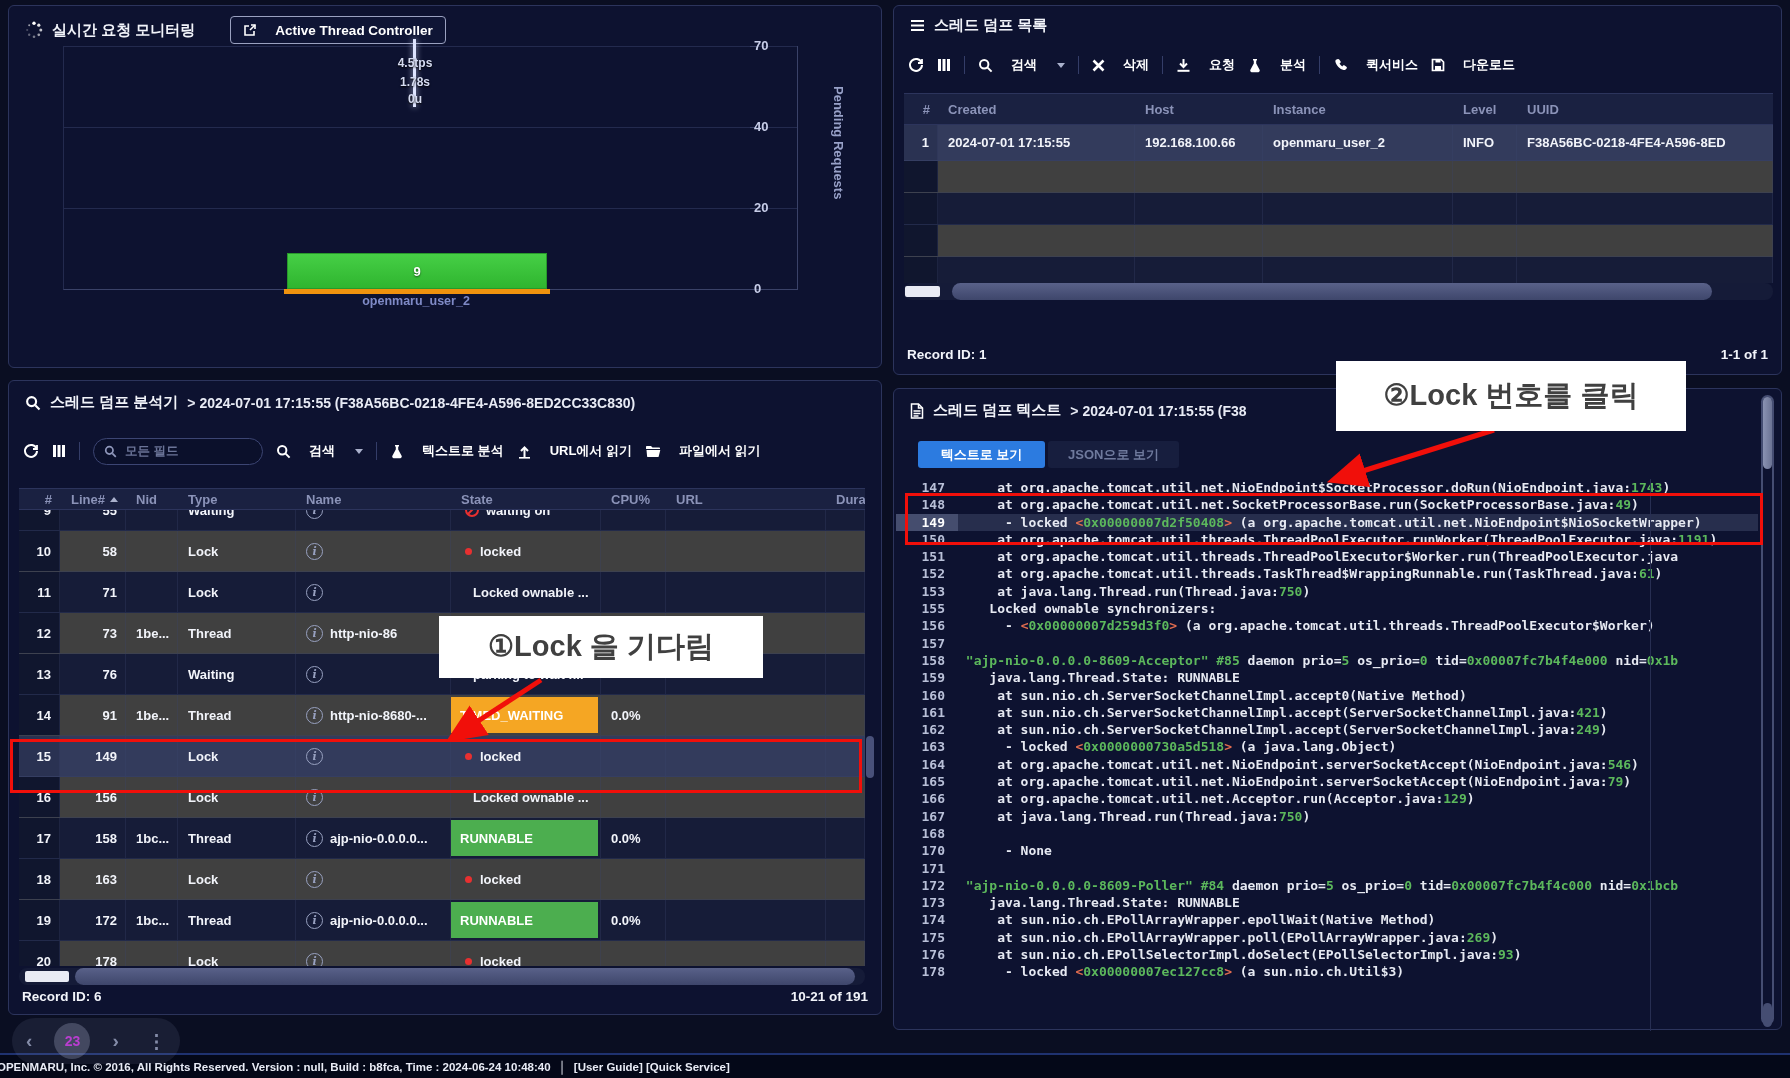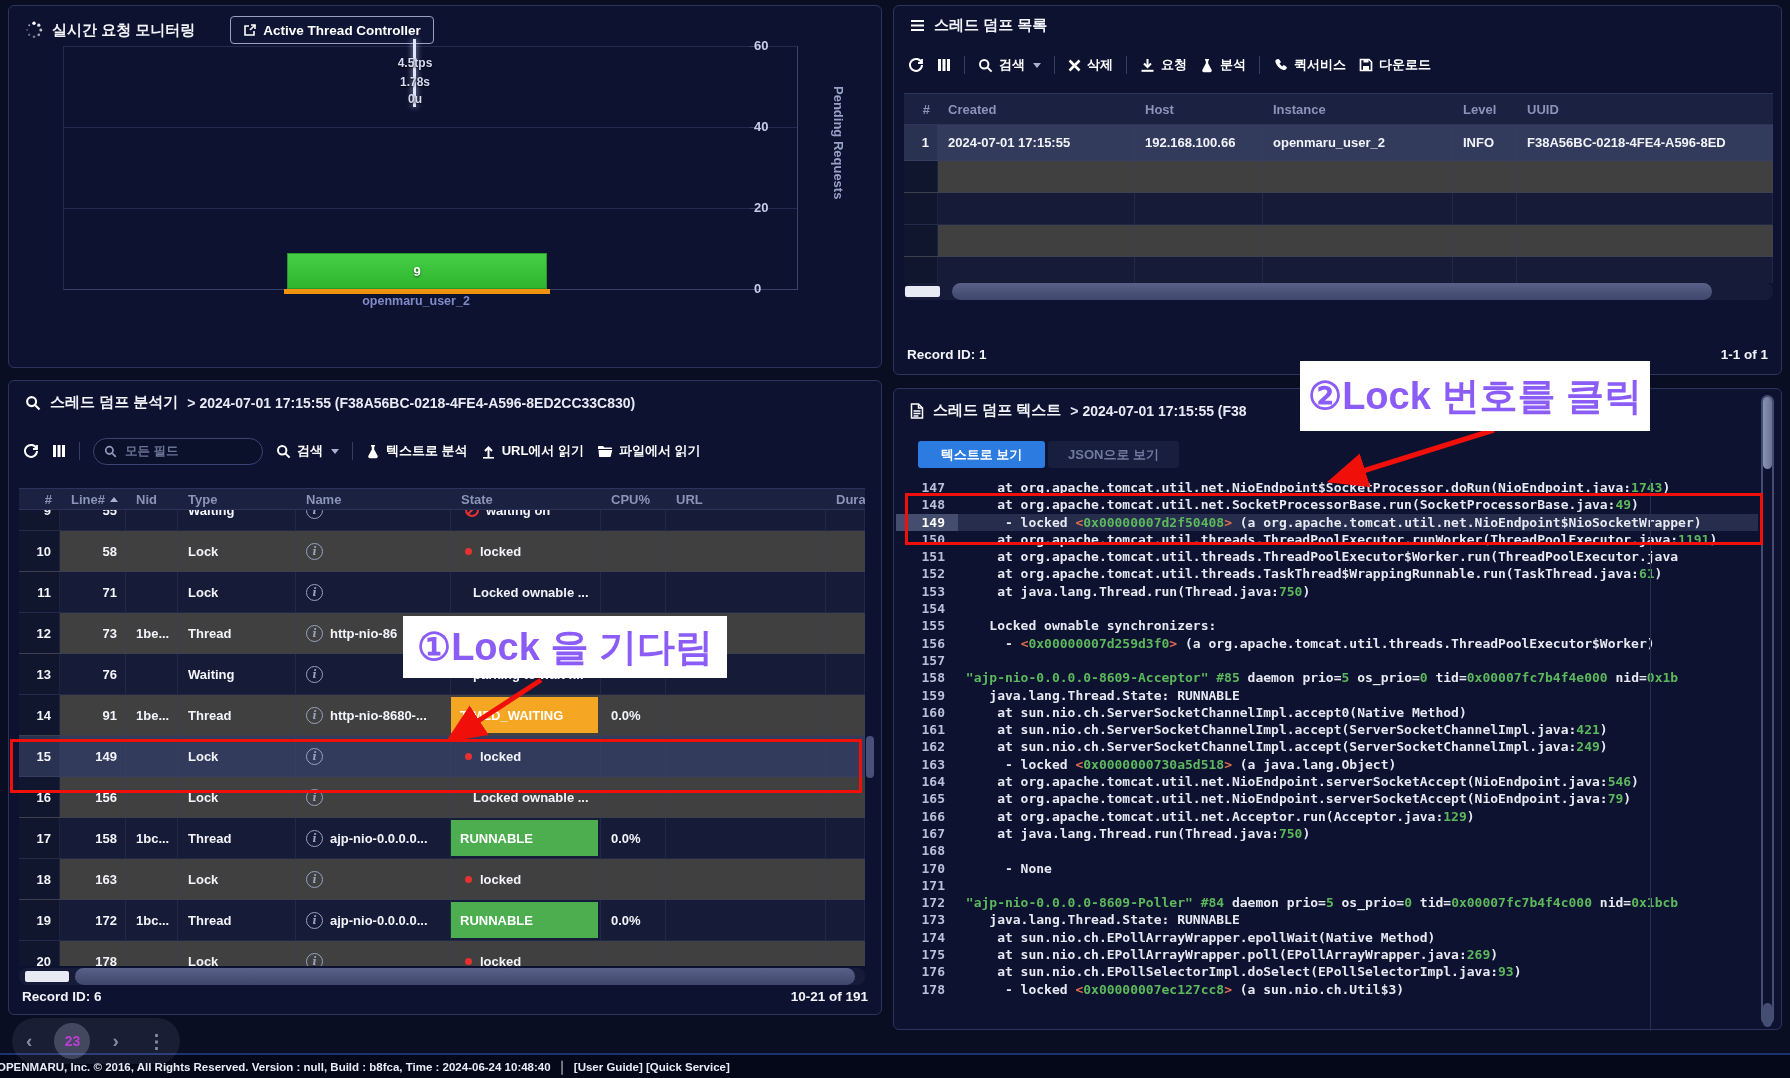--- a/index.html
+++ b/index.html
@@ -10,21 +10,21 @@
   #panel-dumplist{left:893px;top:5px;width:889px;height:370px;}
   #panel-analyzer{left:8px;top:380px;width:874px;height:635px;}
   #panel-dumptext{left:893px;top:388px;width:889px;height:642px;}
   .phead{position:absolute;left:16px;top:10px;display:flex;align-items:center;gap:9px;}
   .ptitle{font-size:15px;font-weight:700;color:#f2f4fa;white-space:nowrap;}
   .psub{font-size:14px;font-weight:700;color:#e8ebf5;white-space:nowrap;}
   .ic{display:inline-flex;align-items:center;justify-content:center;flex:none;}
   .ic svg{display:block;}
   
   .toolbar{position:absolute;display:flex;align-items:center;gap:13px;height:26px;}
-  .tbtn{display:flex;align-items:center;gap:6px;background:none;border:none;color:#fff;
+  .tbtn{display:flex;align-items:center;gap:18px;background:none;border:none;color:#fff;
         font-family:"Liberation Sans",sans-serif;font-size:13px;font-weight:700;padding:0;cursor:pointer;white-space:nowrap;text-align:right;}
   .tsep{width:1px;height:18px;background:#343d68;}
   .caret{width:0;height:0;border-left:4px solid transparent;border-right:4px solid transparent;
          border-top:5px solid #aab1cc;margin-left:2px;}
   .searchpill{display:flex;align-items:center;gap:6px;width:170px;height:27px;border:1px solid #3c4573;
               border-radius:14px;background:#0b102b;padding:0 10px;box-sizing:border-box;}
   .searchpill input{flex:1;min-width:0;background:transparent;border:none;outline:none;color:#dfe3f2;
               font-family:"Liberation Sans",sans-serif;font-size:12.5px;font-weight:700;}
   .searchpill input::placeholder{color:#6b7498;}
   
@@ -83,22 +83,22 @@
   .ln{display:inline-block;width:62px;text-align:right;padding-right:13px;color:#b9c0d8;box-sizing:border-box;cursor:pointer;}
   .ct{color:#e6e9f2;}
   .cl.sel{background:#272e4d;}
   .cl.sel .ln{background:#454d6e;color:#fff;}
   .gr{color:#5cb85c;} .br{color:#e06c4f;}
   #ruler{position:absolute;left:756px;top:90px;width:1px;height:552px;background:#272e52;}
   .vtrack{position:absolute;left:867px;top:6px;width:13px;height:630px;border:2px solid #454d72;border-radius:7px;box-sizing:border-box;}
   .vtrack-thumb{position:absolute;left:869px;top:8px;width:9px;height:72px;background:linear-gradient(90deg,#8a92b2,#6b7394);border-radius:5px;}
   .vtrack-bot{position:absolute;left:869px;top:614px;width:9px;height:24px;background:#454d72;border-radius:5px;}
   
-  .note{position:absolute;background:#fff;color:#8b5cf6;display:flex;align-items:center;justify-content:center;
-        font-size:38px;font-weight:800;z-index:40;white-space:nowrap;font-family:"Liberation Sans",sans-serif;}
+  .note{position:absolute;background:#fff;color:#404040;display:flex;align-items:center;justify-content:center;
+        font-size:29px;font-weight:800;z-index:40;white-space:nowrap;font-family:"Liberation Sans",sans-serif;margin-left:36px;}
   .redrect{position:absolute;border:3px solid #f10f0a;z-index:35;pointer-events:none;}
   #arrows{position:absolute;left:0;top:0;z-index:38;pointer-events:none;}
   
   #pager{position:absolute;left:12px;top:1018px;width:168px;height:46px;background:rgba(140,150,185,.14);
          border-radius:23px;display:flex;align-items:center;justify-content:space-around;z-index:20;opacity:.85;}
   #pager .pbtn{color:#9aa3c0;font-size:19px;font-weight:700;background:none;border:none;cursor:pointer;font-family:"Liberation Sans",sans-serif;}
   #page-pill{width:36px;height:36px;border-radius:50%;background:rgba(170,178,205,.35);color:#d946ef;
              display:flex;align-items:center;justify-content:center;font-size:14px;font-weight:700;}
   
   #footbar{position:absolute;left:0;top:1053px;width:1790px;height:25px;background:#040818;border-top:2px solid #1f3270;
@@ -152,21 +152,21 @@
       <div class="tipline" style="left:291px;top:46px;">0u</div>
     </div>
     <div id="ytick-labels">
         <div class="ytick" style="top: 283px;"></div>
         <div class="ylab" style="top: 275px;">0</div>
         <div class="ytick" style="top: 202px;"></div>
         <div class="ylab" style="top: 194px;">20</div>
         <div class="ytick" style="top: 121px;"></div>
         <div class="ylab" style="top: 113px;">40</div>
         <div class="ytick" style="top: 40px;"></div>
-        <div class="ylab" style="top: 32px;">60</div>
+        <div class="ylab" style="top: 32px;">70</div>
       </div>
     <div id="yaxis-title">Pending Requests</div>
     <div id="cat-label" style="left:307px;top:288px;">openmaru_user_2</div>
   </div>
 
   <div class="panel" id="panel-dumplist">
     <div class="phead">
       <span class="ic">
         <svg width="15" height="13" viewBox="0 0 15 13" stroke="#fff" stroke-width="2">
             <path d="M1 2h13M1 6.5h13M1 11h13"></path>
@@ -635,21 +635,20 @@
     <div class="tab inactive" style="left:154px;top:52px;width:131px;">JSON으로 보기</div>
 
     <div id="code-lines">
         <div class="cl"><span class="ln">147</span><span class="ct">     at org.apache.tomcat.util.net.NioEndpoint$SocketProcessor.doRun(NioEndpoint.java:<span class="gr">1743</span>)</span></div>
         <div class="cl"><span class="ln">148</span><span class="ct">     at org.apache.tomcat.util.net.SocketProcessorBase.run(SocketProcessorBase.java:<span class="gr">49</span>)</span></div>
         <div class="cl sel"><span class="ln">149</span><span class="ct">      - locked <span class="br">&lt;</span><span class="gr">0x00000007d2f50408</span><span class="br">&gt;</span> (a org.apache.tomcat.util.net.NioEndpoint$NioSocketWrapper)</span></div>
         <div class="cl"><span class="ln">150</span><span class="ct">     at org.apache.tomcat.util.threads.ThreadPoolExecutor.runWorker(ThreadPoolExecutor.java:<span class="gr">1191</span>)</span></div>
         <div class="cl"><span class="ln">151</span><span class="ct">     at org.apache.tomcat.util.threads.ThreadPoolExecutor$Worker.run(ThreadPoolExecutor.java</span></div>
         <div class="cl"><span class="ln">152</span><span class="ct">     at org.apache.tomcat.util.threads.TaskThread$WrappingRunnable.run(TaskThread.java:<span class="gr">61</span>)</span></div>
         <div class="cl"><span class="ln">153</span><span class="ct">     at java.lang.Thread.run(Thread.java:<span class="gr">750</span>)</span></div>
-        <div class="cl"><span class="ln">154</span><span class="ct"></span></div>
         <div class="cl"><span class="ln">155</span><span class="ct">    Locked ownable synchronizers:</span></div>
         <div class="cl"><span class="ln">156</span><span class="ct">      - <span class="br">&lt;</span><span class="gr">0x00000007d259d3f0</span><span class="br">&gt;</span> (a org.apache.tomcat.util.threads.ThreadPoolExecutor$Worker)</span></div>
         <div class="cl"><span class="ln">157</span><span class="ct"></span></div>
         <div class="cl"><span class="ln">158</span><span class="ct"> <span class="gr">"ajp-nio-0.0.0.0-8609-Acceptor"</span> <span class="gr">#85</span> daemon prio=<span class="gr">5</span> os_prio=<span class="gr">0</span> tid=<span class="gr">0x00007fc7b4f4e000</span> nid=<span class="gr">0x1b</span></span></div>
         <div class="cl"><span class="ln">159</span><span class="ct">    java.lang.Thread.State: RUNNABLE</span></div>
         <div class="cl"><span class="ln">160</span><span class="ct">     at sun.nio.ch.ServerSocketChannelImpl.accept0(Native Method)</span></div>
         <div class="cl"><span class="ln">161</span><span class="ct">     at sun.nio.ch.ServerSocketChannelImpl.accept(ServerSocketChannelImpl.java:<span class="gr">421</span>)</span></div>
         <div class="cl"><span class="ln">162</span><span class="ct">     at sun.nio.ch.ServerSocketChannelImpl.accept(ServerSocketChannelImpl.java:<span class="gr">249</span>)</span></div>
         <div class="cl"><span class="ln">163</span><span class="ct">      - locked <span class="br">&lt;</span><span class="gr">0x0000000730a5d518</span><span class="br">&gt;</span> (a java.lang.Object)</span></div>
         <div class="cl"><span class="ln">164</span><span class="ct">     at org.apache.tomcat.util.net.NioEndpoint.serverSocketAccept(NioEndpoint.java:<span class="gr">546</span>)</span></div>

